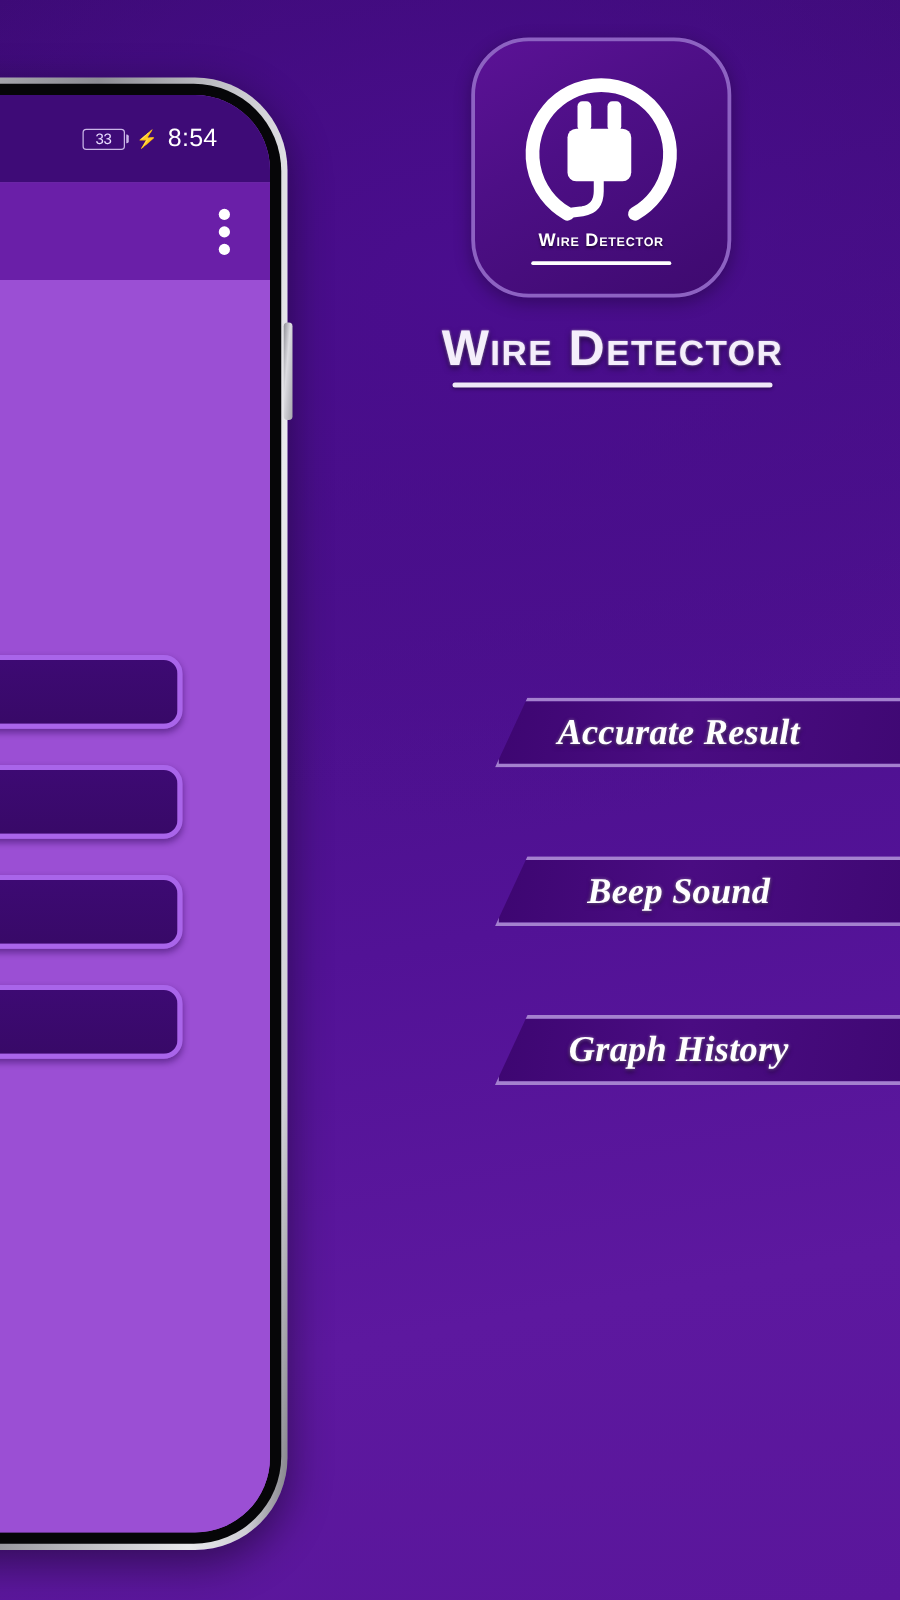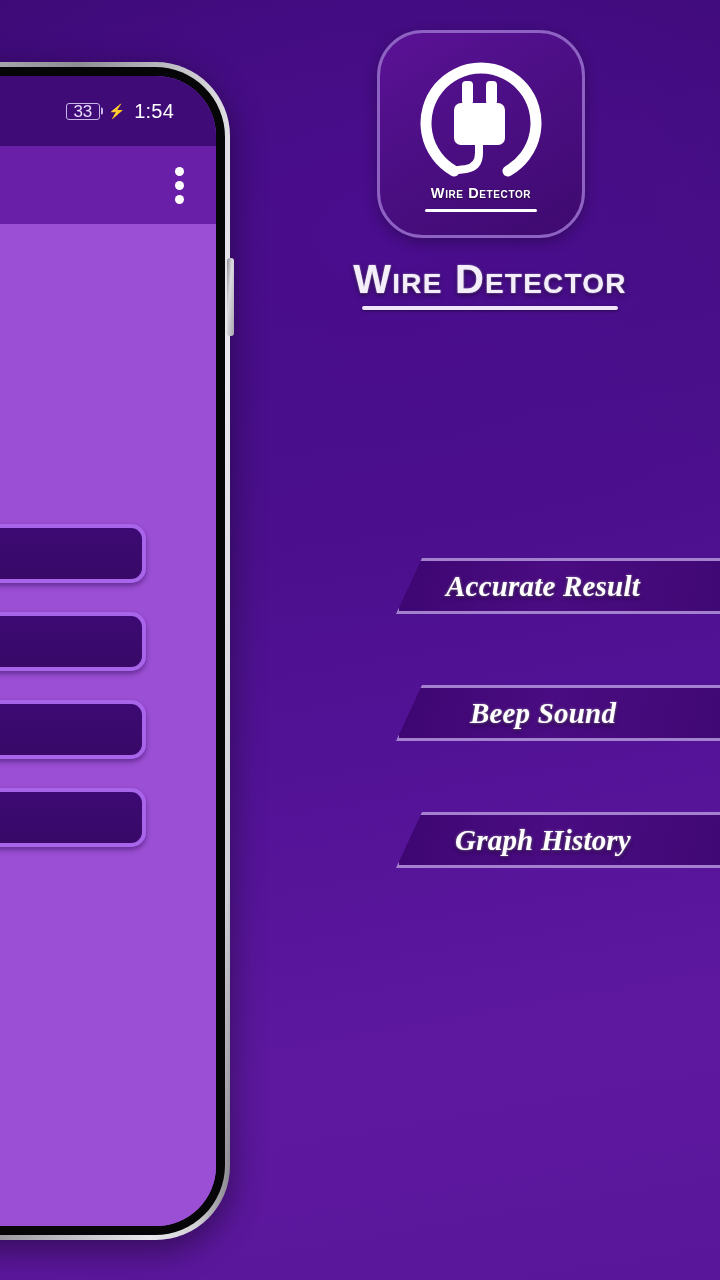--- a/index.html
+++ b/index.html
@@ -184,21 +184,21 @@
     content:"";
     position:absolute;
     right:-4.5px; top:50%;
     transform:translateY(-50%);
     width:2.6px; height:7px;
     background:#c9b6e6;
     border-radius:0 1.5px 1.5px 0;
   }
   .battery-pct {
     color:#e9dcff;
-    font-size:17px;
+    font-size:12px;
     line-height:1;
     letter-spacing:-0.2px;
   }
   .bolt {
     color:#ffffff;
     font-size:14px;
     line-height:1;
     margin-left:4px;
   }
   .clock {
@@ -307,21 +307,21 @@
   <div class="phone-bezel"></div>
   <div class="side-button"></div>
 
   <div class="phone-screen">
 
     <div class="status-bar">
       <div class="battery-shell">
         <span class="battery-pct">33</span>
       </div>
       <span class="bolt">⚡</span>
-      <span class="clock">1:54</span>
+      <span class="clock">8:54</span>
     </div>
 
     <div class="app-bar">
       <div class="kebab">
         <span></span>
         <span></span>
         <span></span>
       </div>
     </div>
 

